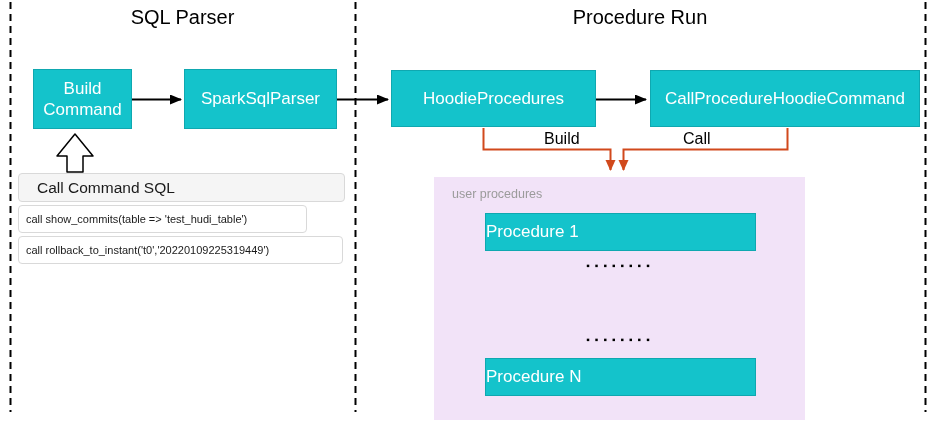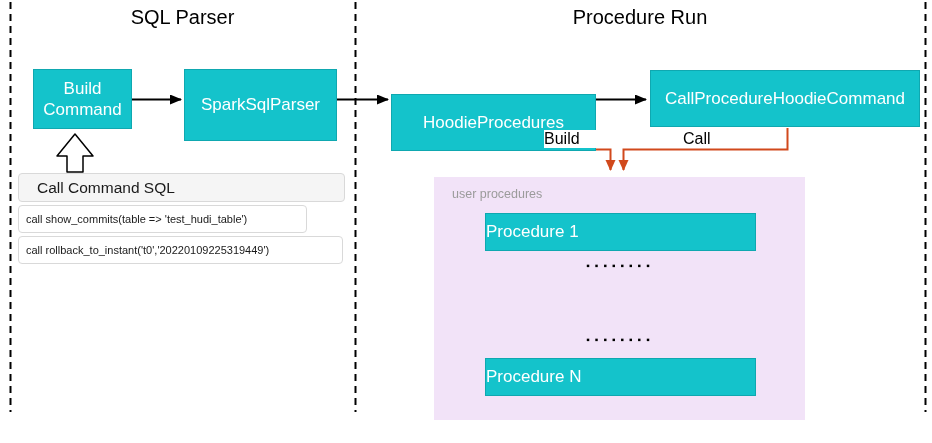--- a/index.html
+++ b/index.html
@@ -72,24 +72,24 @@
 
   <polygon points="75,134 93,156 83,156 83,172 67,172 67,156 57,156" fill="#ffffff" stroke="#000000" stroke-width="1.5" stroke-linejoin="round"></polygon>
 </svg>
 
 <div class="abs section-title" style="left:10px;top:6px;width:345px;">SQL Parser</div>
 <div class="abs section-title" style="left:355px;top:6px;width:570px;">Procedure Run</div>
 
 <div class="abs node" style="left:33px;top:69px;width:99px;height:60px;">
   <span>Build Command</span>
 </div>
-<div class="abs node" style="left:184px;top:69px;width:153px;height:72px;">
+<div class="abs node" style="left:184px;top:69px;width:153px;height:60px;">
   <span>SparkSqlParser</span>
 </div>
-<div class="abs node" style="left:391px;top:70px;width:205px;height:57px;margin-top:24px;">
+<div class="abs node" style="left:391px;top:70px;width:205px;height:57px;">
   <span>HoodieProcedures</span>
 </div>
 <div class="abs node" style="left:650px;top:70px;width:270px;height:57px;">
   <span>CallProcedureHoodieCommand</span>
 </div>
 
 <div class="abs edge-label" style="left:544px;top:130px;width:62px;">Build</div>
 <div class="abs edge-label" style="left:683px;top:130px;width:62px;">Call</div>
 
 <div class="abs sql-panel-header" style="left:18px;top:173px;width:327px;height:29px;">Call Command SQL</div>

